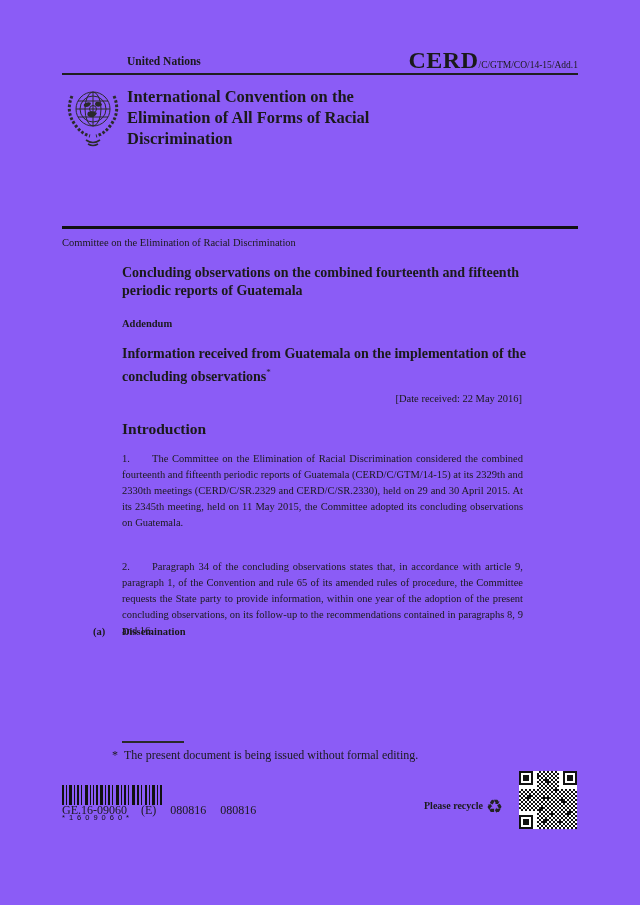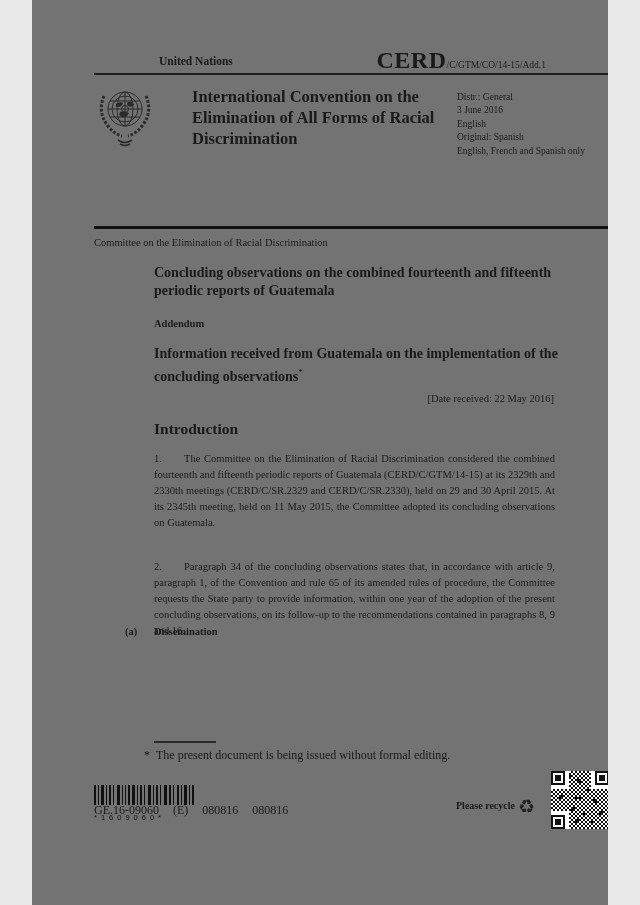--- a/index.html
+++ b/index.html
@@ -1,38 +1,38 @@
 <!DOCTYPE html>
 <html><head>
 <meta charset="utf-8">
 <style>
   html,body{margin:0;padding:0;background:#e8e8e8;}
   .page{
     position:relative;
-    width:576px;height:905px;
-    background:#737373;
+    width:640px;height:905px;
+    background:#8b5cf6;
     font-family:"Liberation Serif", serif;
     color:#1a1a1a;
     overflow:hidden;
     margin:0 auto;
   }
   .abs{position:absolute;}
 
   
   .org-name{left:127px;top:55px;font-size:11.5px;font-weight:bold;}
   .doc-symbol{right:62px;top:47px;text-align:right;white-space:nowrap;}
   .doc-symbol .big{font-size:24px;font-weight:bold;letter-spacing:.5px;}
   .doc-symbol .small{font-size:9.5px;font-weight:normal;}
   .rule-top{left:62px;top:73px;width:516px;height:2px;background:#1f1f1f;}
 
   .emblem{left:62px;top:82px;width:62px;height:70px;}
 
   .conv-title{
     left:127px;top:86px;width:280px;
-    font-size:16.5px;font-weight:bold;line-height:21px;margin-left:33px;
+    font-size:16.5px;font-weight:bold;line-height:21px;
   }
   .distr-block{
     left:425px;top:91px;width:155px;
     font-size:9.5px;line-height:13.4px;
   }
 
   .rule-heavy{left:62px;top:226px;width:516px;height:2.5px;background:#111;}
 
   .committee{left:62px;top:237px;font-size:10.5px;font-weight:normal;}
 
@@ -123,27 +123,20 @@
       </g>
       <g stroke="#2a2a2a" fill="none" stroke-width="1.6">
         <path d="M24 58 q7 5 14 0"></path>
         <path d="M26 62 q5 3 10 0"></path>
       </g>
     </svg>
   </div>
 
   <div class="abs conv-title">International Convention on the Elimination of All Forms of Racial Discrimination</div>
 
-  <div class="abs distr-block">
-    <div>Distr.: General</div>
-    <div>3 June 2016</div>
-    <div>English</div>
-    <div>Original: Spanish</div>
-    <div>English, French and Spanish only</div>
-  </div>
 
   <div class="abs rule-heavy"></div>
 
   <div class="abs committee">Committee on the Elimination of Racial Discrimination</div>
 
   <div class="abs title-main">Concluding observations on the combined fourteenth and fifteenth periodic reports of Guatemala</div>
   <div class="abs addendum">Addendum</div>
   <div class="abs title-sub">
     <span>Information received from Guatemala on the implementation of the concluding observations</span><sup>*</sup>
   </div>

